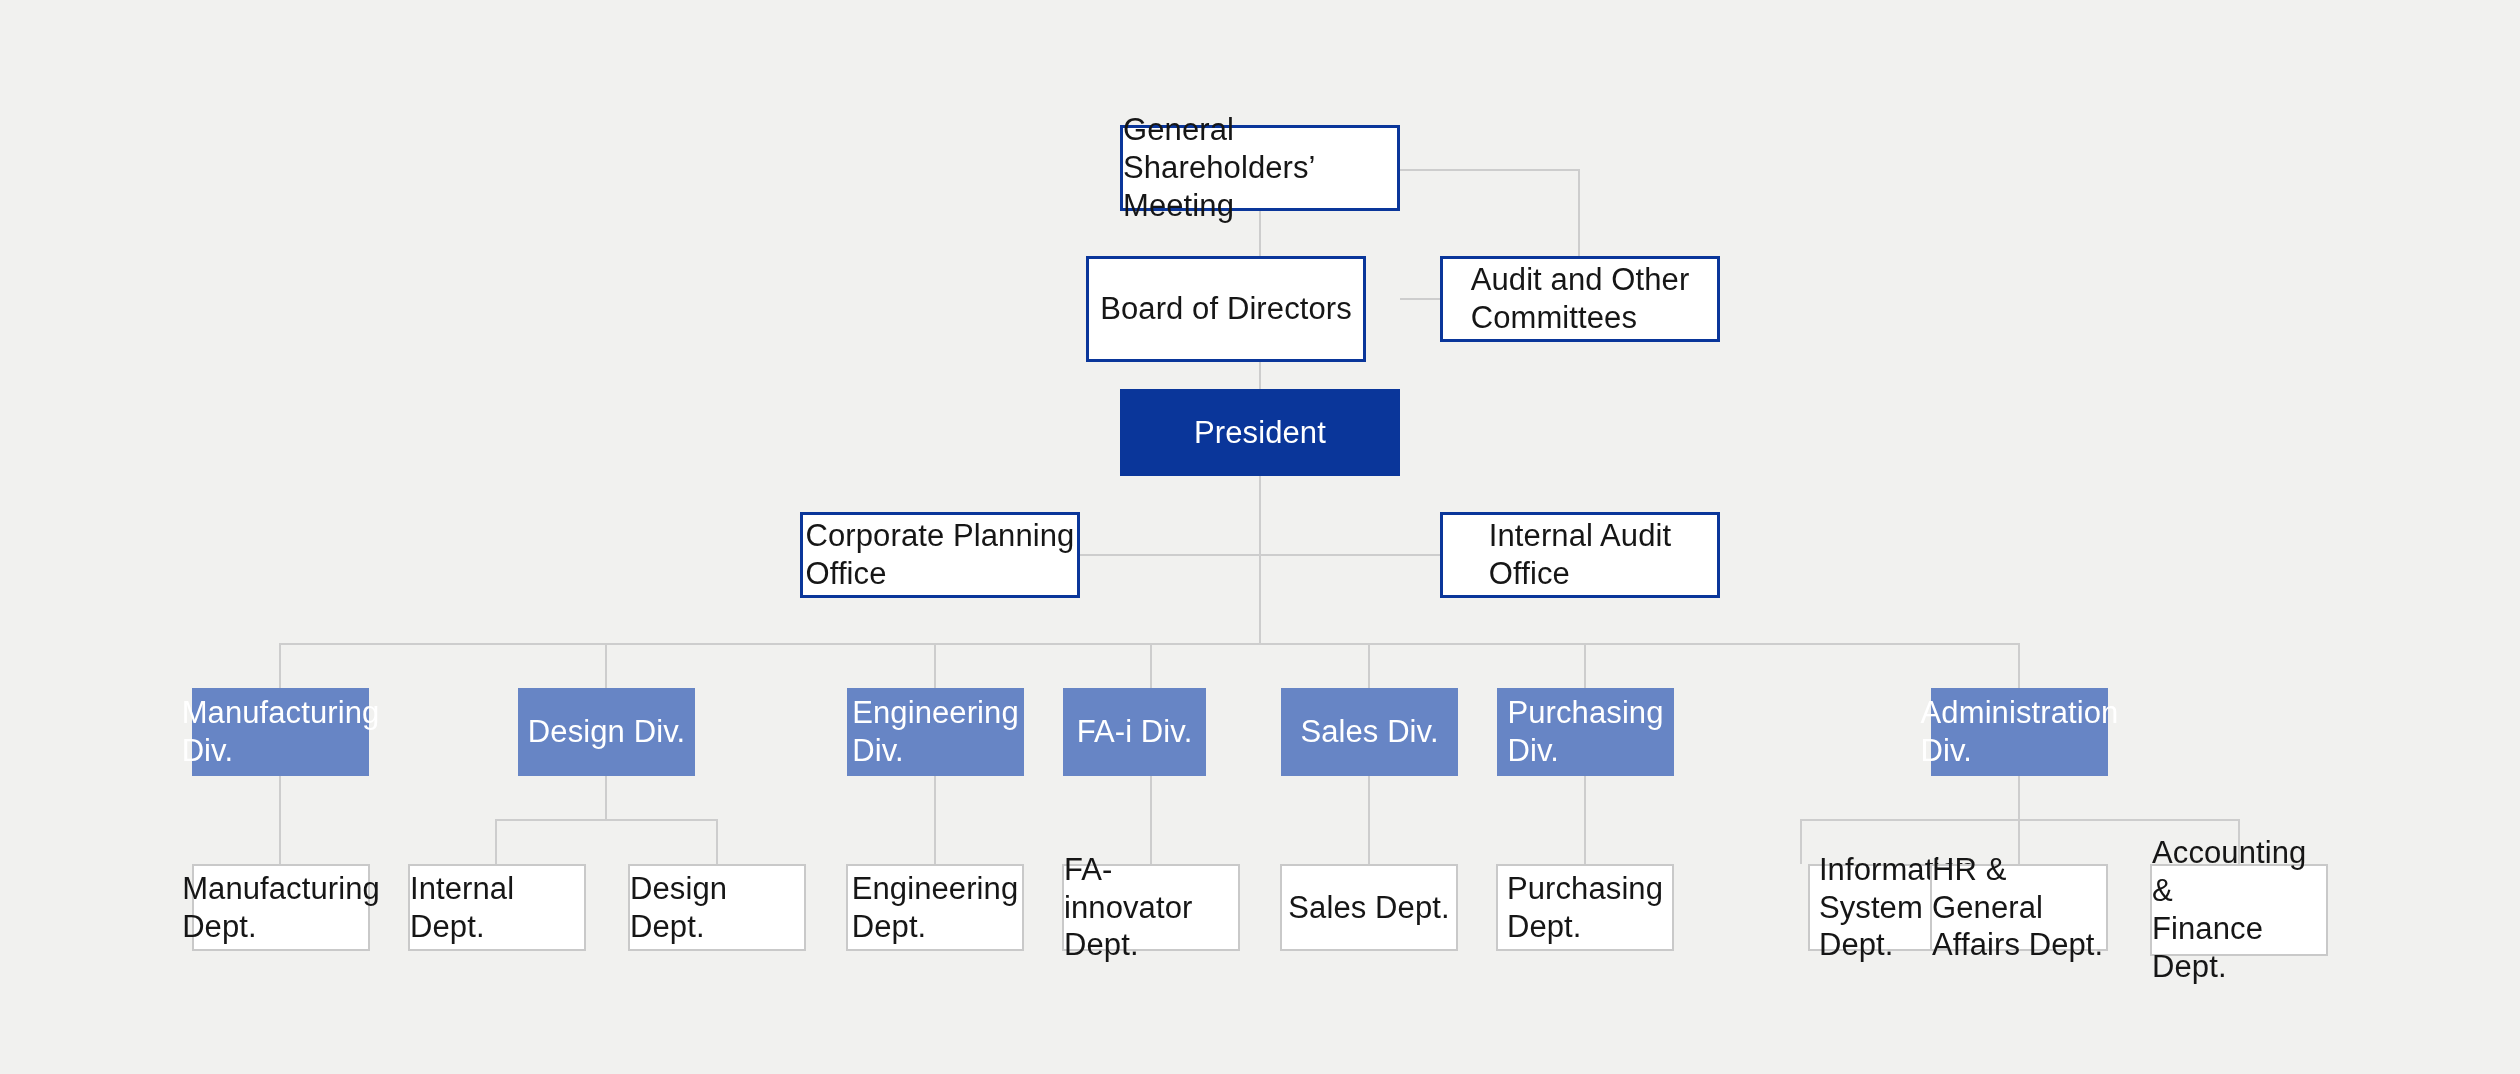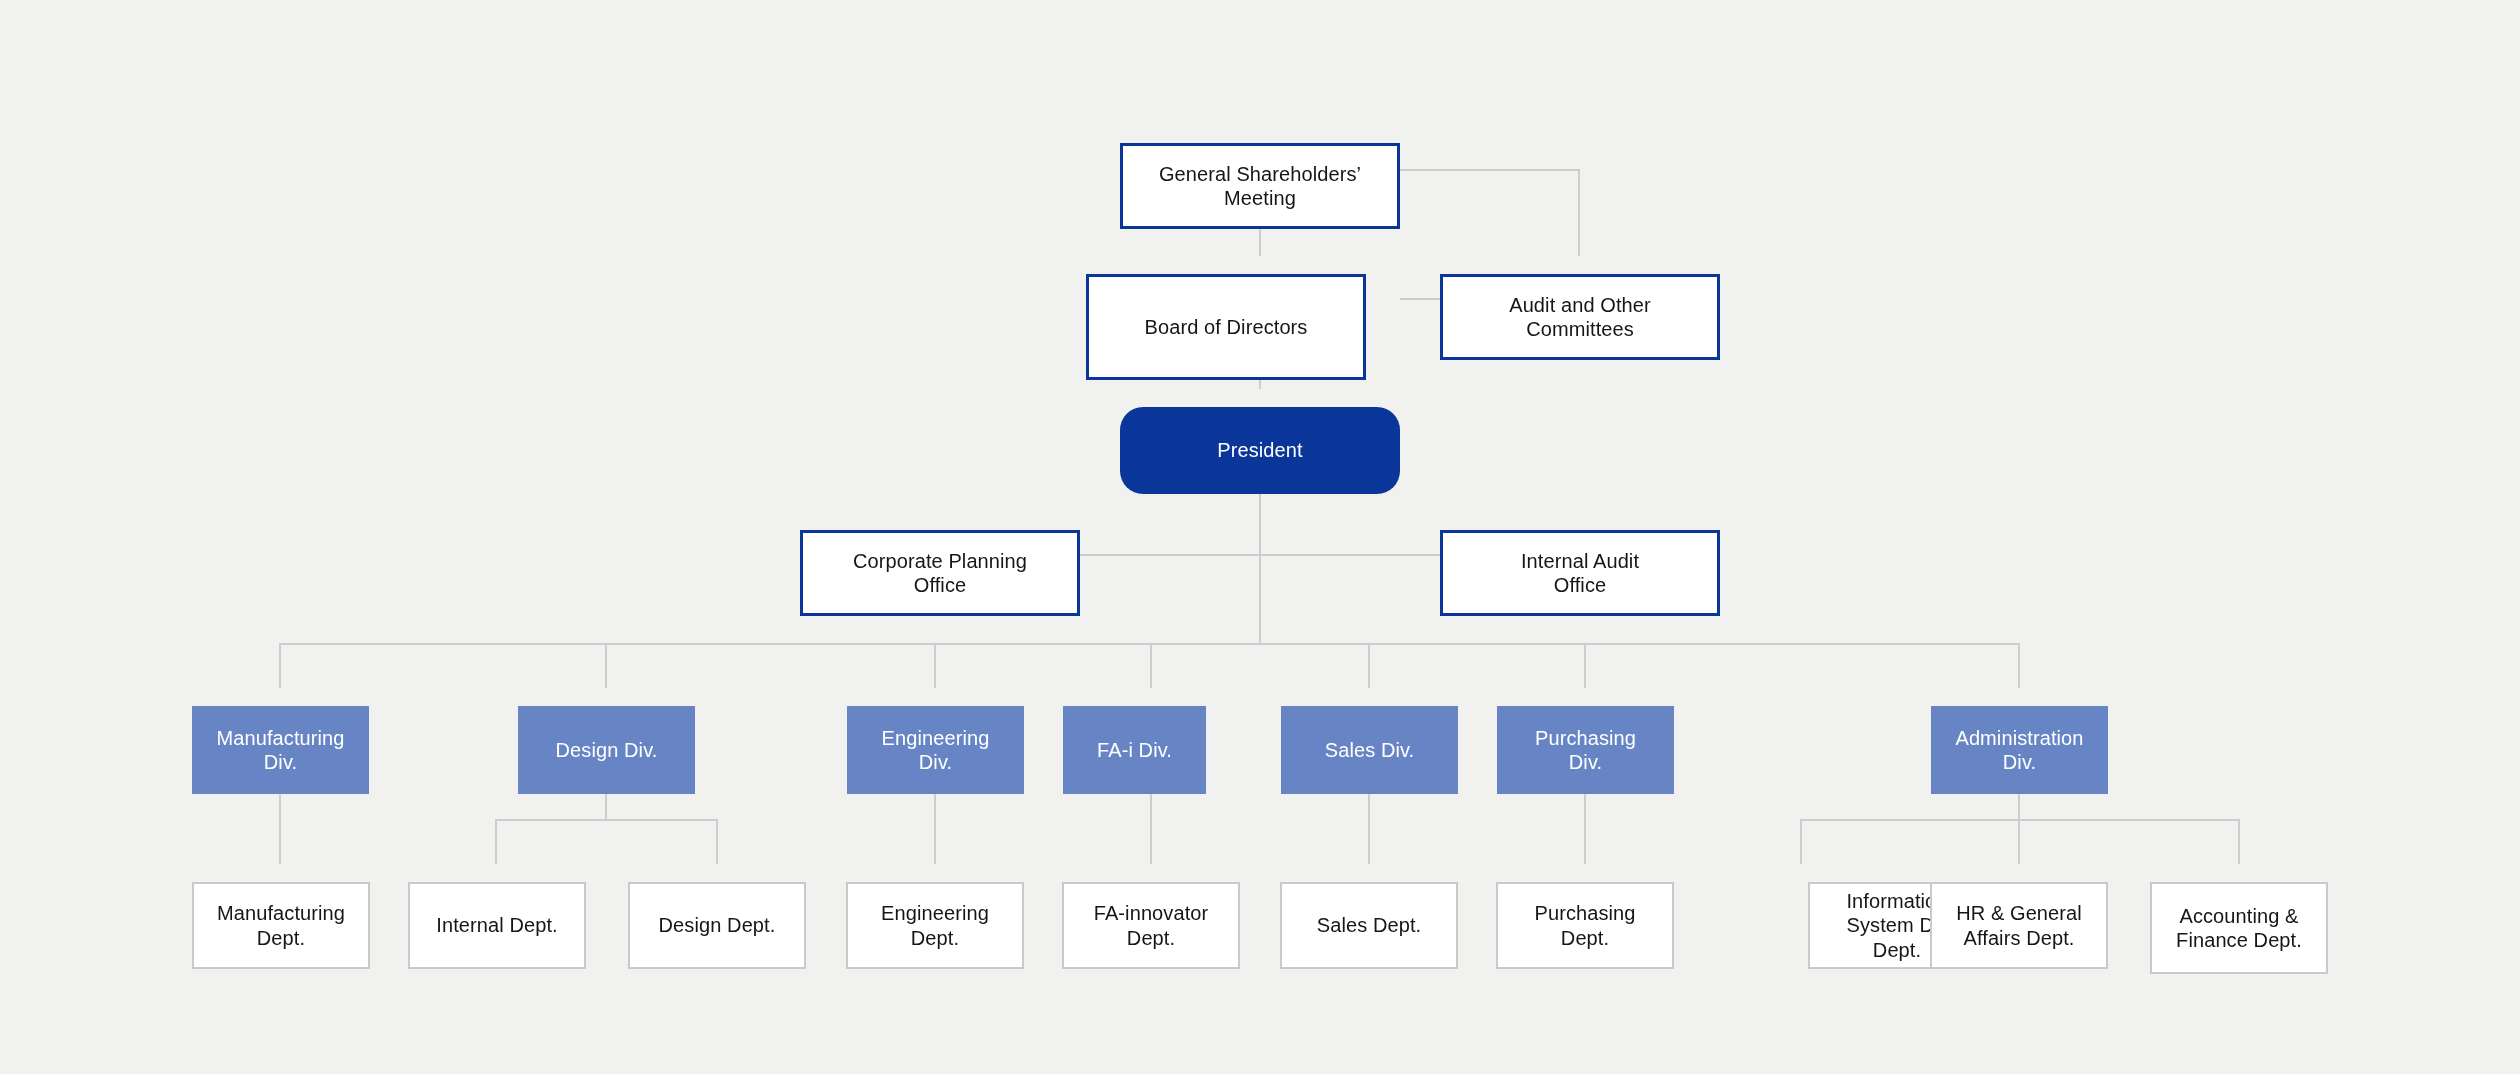--- a/index.html
+++ b/index.html
@@ -13,37 +13,34 @@
     width: 2520px; height: 1074px;
     background: #F1F1EF;
     overflow: hidden;
   }
   .box {
     position: absolute;
     box-sizing: border-box;
     display: flex;
     align-items: center;
     justify-content: center;
-    text-align: center;
-    font-size: 20px;
+    font-size: 31px;
     line-height: 1.22;
     white-space: pre-line;
     color: #161616;
     letter-spacing: 0.1px;
     z-index: 2;
-    margin-top: 18px;
   }
   .box--outlined {
     background: #FFFFFF;
     border: 3px solid #0A369A;
   }
   .box--president {
     background: #0A369A;
     color: #FFFFFF;
-    border-radius: 23px;
   }
   .box--division {
     background: #6785C5;
     color: #FFFFFF;
   }
   .box--dept {
     background: #FFFFFF;
     border: 2px solid #C9C9C9;
   }
   .ln {

